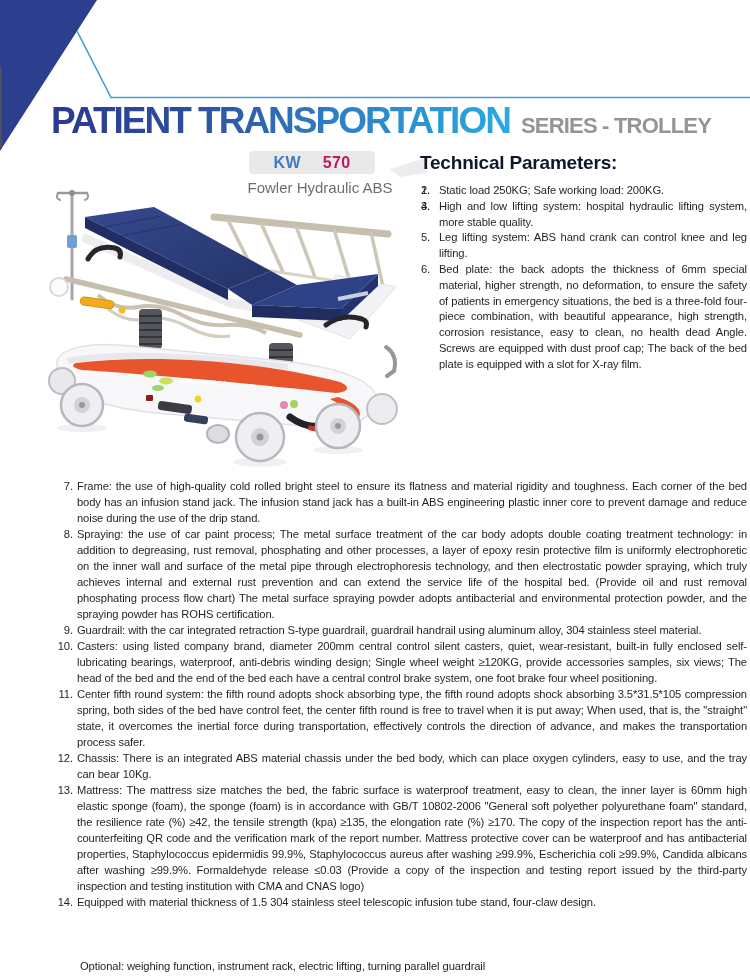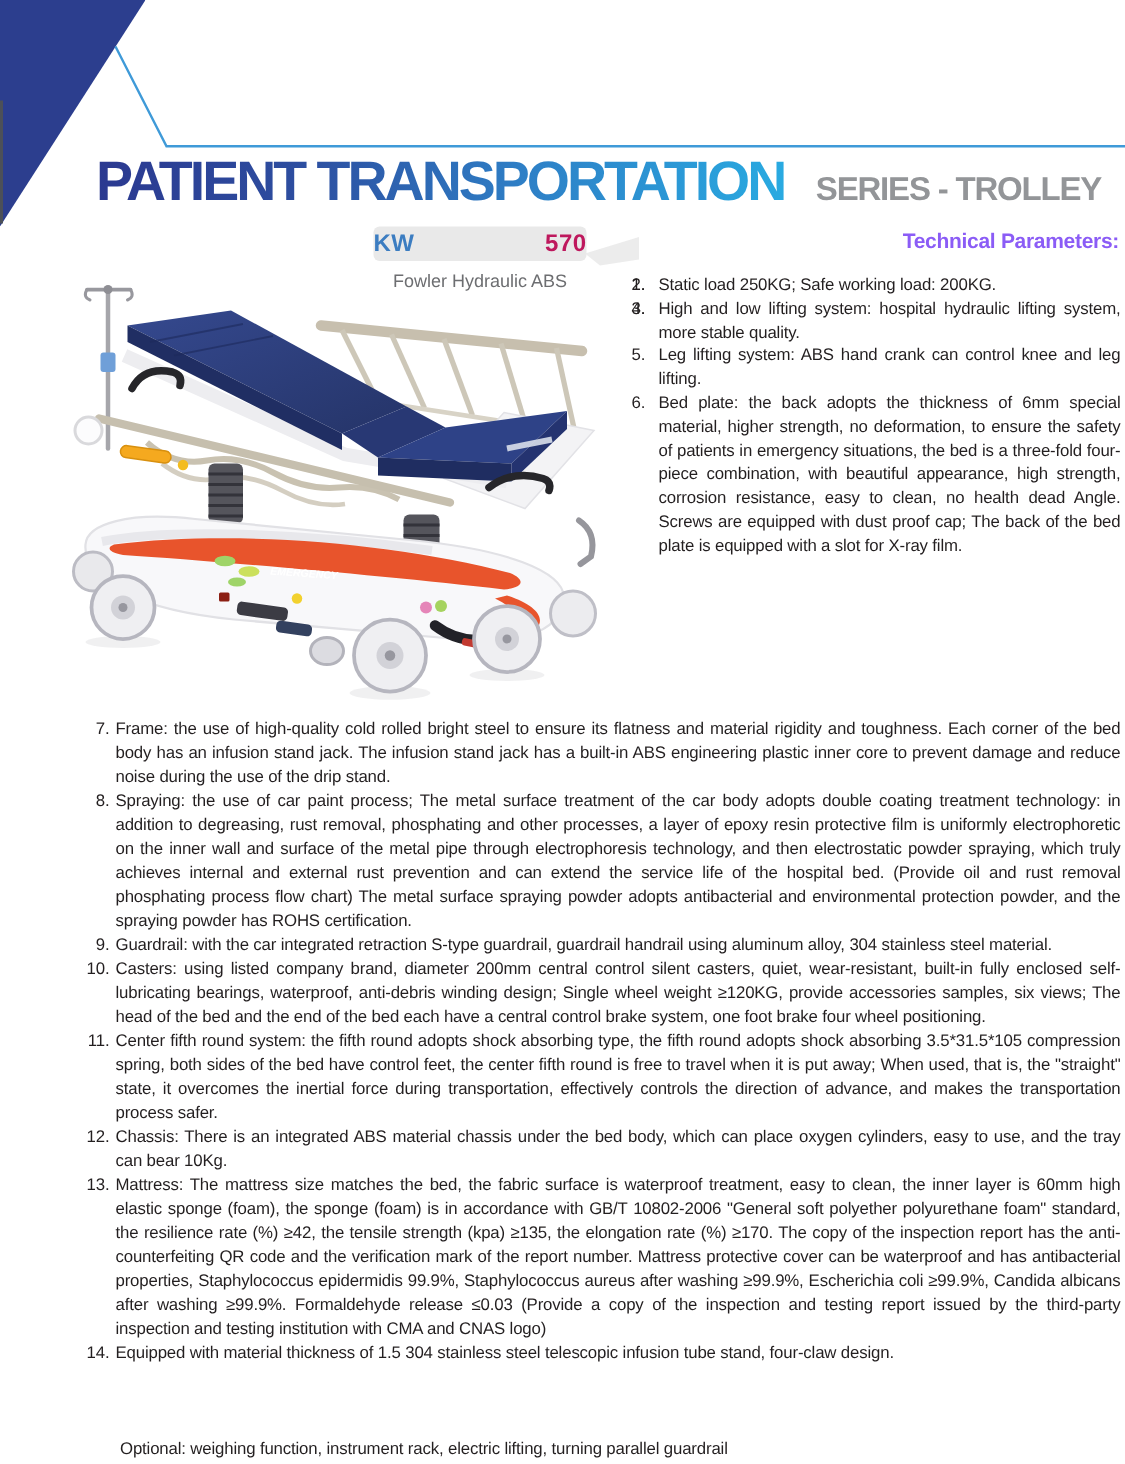--- a/index.html
+++ b/index.html
@@ -18,40 +18,39 @@
   }
   .edge-mark { position:absolute; left:0; top:67px; width:2px; height:82px; background:#4c5058; }
   .header-line-svg { position:absolute; left:0; top:0; width:750px; height:110px; }
   
   .title-row { position:absolute; left:51px; top:100px; display:flex; align-items:baseline; white-space:nowrap; }
   .title-main {
     font-size:37px; font-weight:bold; letter-spacing:-2px;
     background:linear-gradient(90deg,#2b3990 0%, #2d4ea0 30%, #2e7fc6 62%, #29aae1 100%);
     -webkit-background-clip:text; background-clip:text;
     color:transparent;
-    margin-left:13px;
-  }
-  .title-sub { font-size:22px; font-weight:bold; color:#939598; letter-spacing:-0.8px; margin-left:21px; }
+  }
+  .title-sub { font-size:22px; font-weight:bold; color:#939598; letter-spacing:-0.8px; margin-left:11px; }
   
   .figure-svg { position:absolute; left:38px; top:147px; width:392px; height:336px; }
   .model-badge {
-    position:absolute; left:249px; top:151px; width:142px; height:23px;
+    position:absolute; left:249px; top:151px; width:126px; height:23px;
     background:#e9e9e9; border-radius:4px;
-    display:flex; align-items:center; justify-content:space-between; gap:22px;
+    display:flex; align-items:center; justify-content:center; gap:22px;
     font-size:16px; letter-spacing:0.3px;
   }
   .model-prefix { color:#3c7dc1; font-weight:bold; }
   .model-number { color:#be185d; font-weight:700; }
   .product-caption {
     position:absolute; left:210px; top:178px; width:220px;
-    text-align:center; font-size:12px; line-height:19px; color:#6d6e71;
+    text-align:center; font-size:15px; line-height:19px; color:#6d6e71;
   }
   .tech-heading {
     position:absolute; left:420px; top:152px; width:326px;
-    text-align:right; font-size:14px; font-weight:bold; color:#8b5cf6;
+    text-align:left; font-size:19px; font-weight:bold; color:#0f172a;
     letter-spacing:-0.2px;
   }
   
   .tech-list {
     position:absolute; left:421px; top:183px; width:326px;
     font-size:11.2px; line-height:15.8px; letter-spacing:-0.1px;
     text-align:justify; color:#231f20;
   }
   .titem { position:relative; padding-left:18px; }
   .titem .num { position:absolute; left:0; top:0; }

